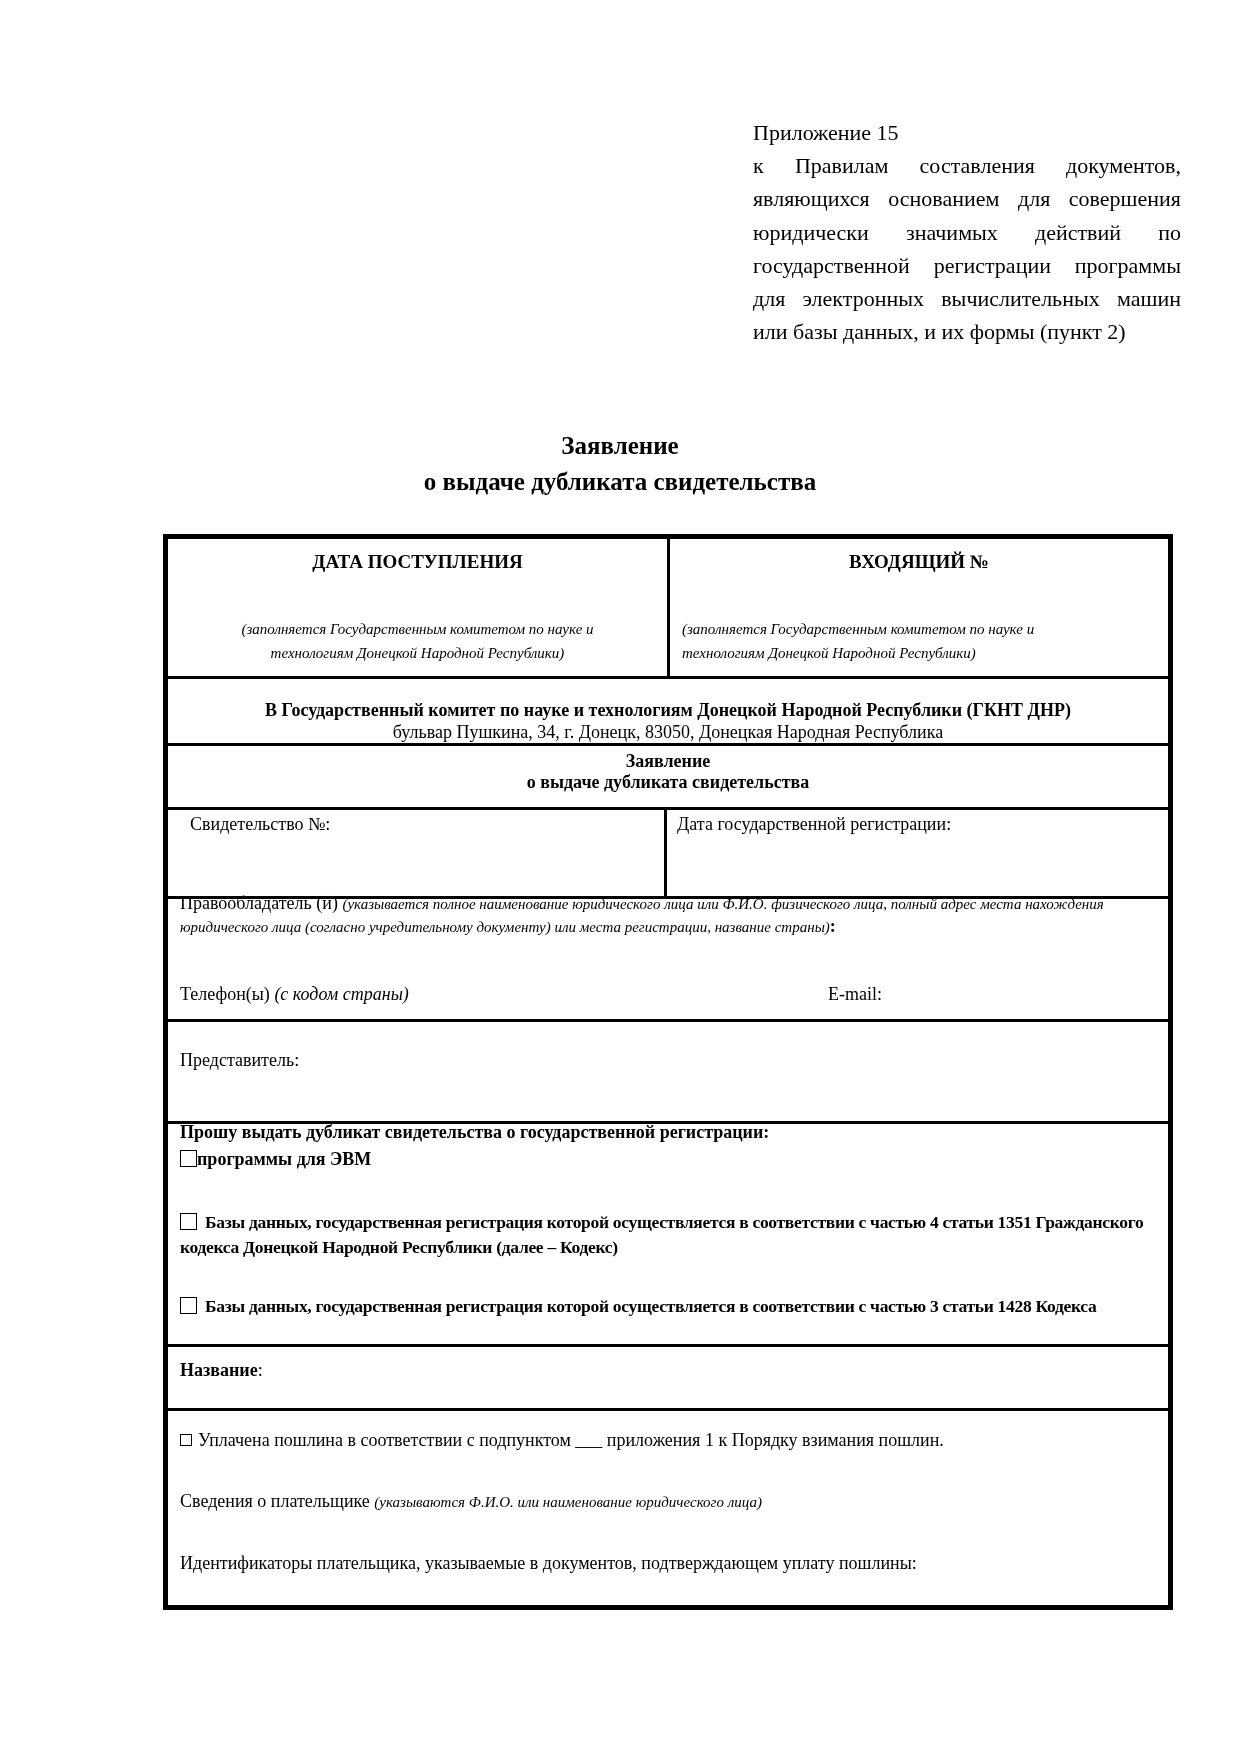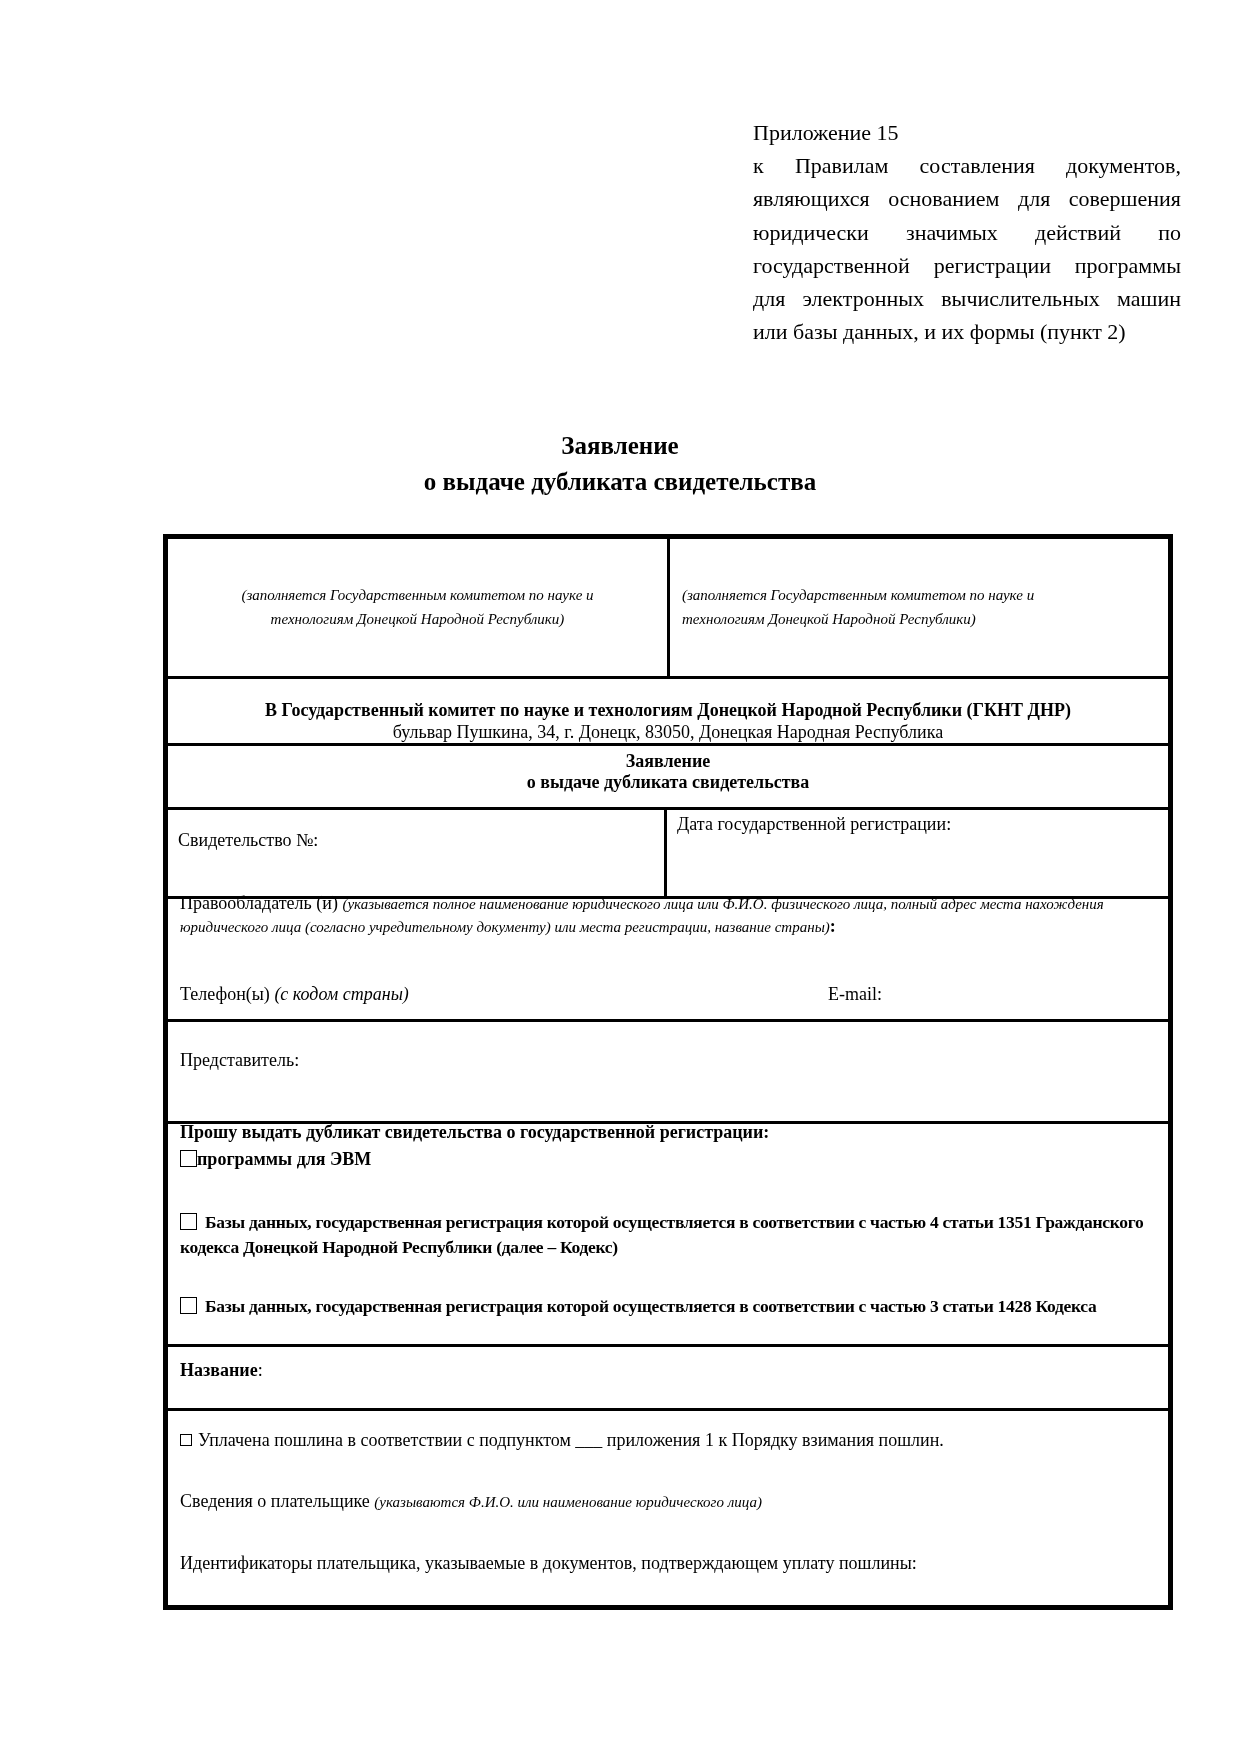--- a/index.html
+++ b/index.html
@@ -38,40 +38,42 @@
 
 <div class="doc-title" style="left:-60px;">
   <span>Заявление</span>
   <span>о выдаче дубликата свидетельства</span>
 </div>
 
 <div class="form">
 
   <div class="row" style="top:0; height:140px;">
     <div class="cell" style="left:0; width:499px;">
+      <div class="caps" style="margin-top:12px;">ДАТА ПОСТУПЛЕНИЯ</div>
       <div class="note" style="text-align:center; margin:44px 40px 0;">(заполняется Государственным комитетом по науке и технологиям Донецкой Народной Республики)</div>
     </div>
     <div class="vdiv" style="left:499px;"></div>
     <div class="cell" style="left:502px; right:0;">
+      <div class="caps" style="margin-top:12px;">ВХОДЯЩИЙ №</div>
       <div class="note" style="margin:44px 70px 0 12px;">(заполняется Государственным комитетом по науке и технологиям Донецкой Народной Республики)</div>
     </div>
   </div>
 
   <div class="row" style="top:140px; height:67px; text-align:center;">
     <div class="b" style="margin-top:21px;">В Государственный комитет по науке и технологиям Донецкой Народной Республики (ГКНТ ДНР)</div>
     <div style="margin-top:1px;">бульвар Пушкина, 34, г. Донецк, 83050, Донецкая Народная Республика</div>
   </div>
 
   <div class="row" style="top:207px; height:64px; text-align:center;">
     <div class="b" style="margin-top:5px;">Заявление</div>
     <div class="b">о выдаче дубликата свидетельства</div>
   </div>
 
   <div class="row" style="top:271px; height:89px;">
-    <div class="cell" style="left:0; width:428px; padding:20px 10px;">
+    <div class="cell" style="left:12px; width:428px; padding:4px 10px;">
       <span>Свидетельство №:</span>
     </div>
     <div class="vdiv" style="left:496px;"></div>
     <div class="cell" style="left:499px; right:0; padding:4px 10px;">
       <span>Дата государственной регистрации:</span>
     </div>
   </div>
 
   <div class="row" style="top:340px; height:143px;">
     <div class="line" style="top:13px; line-height:22px;">

